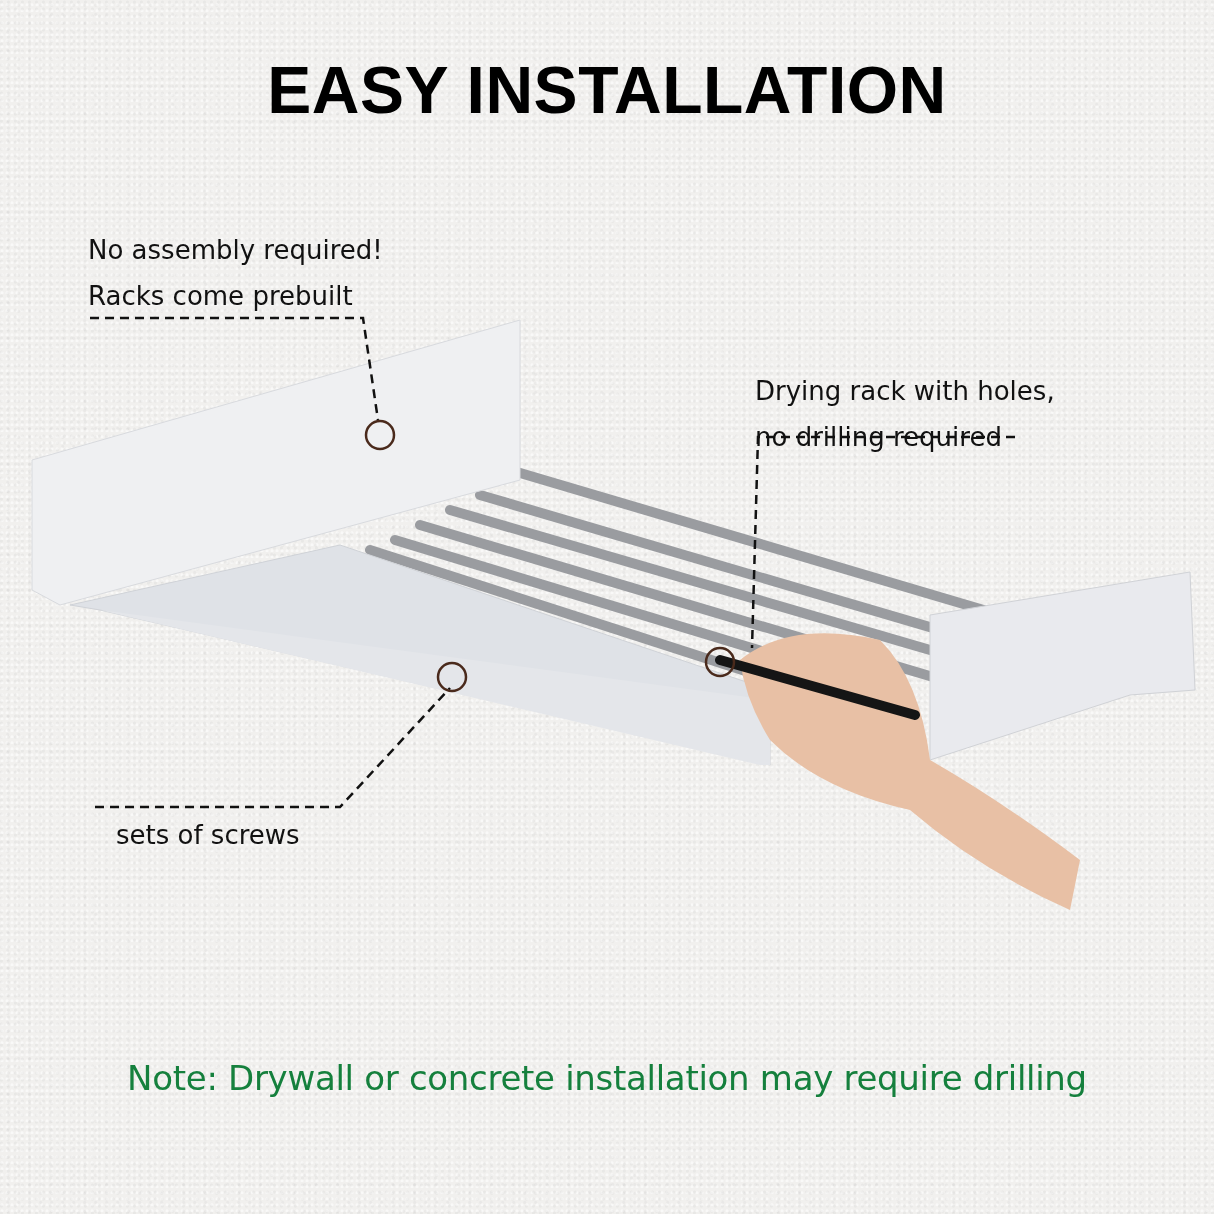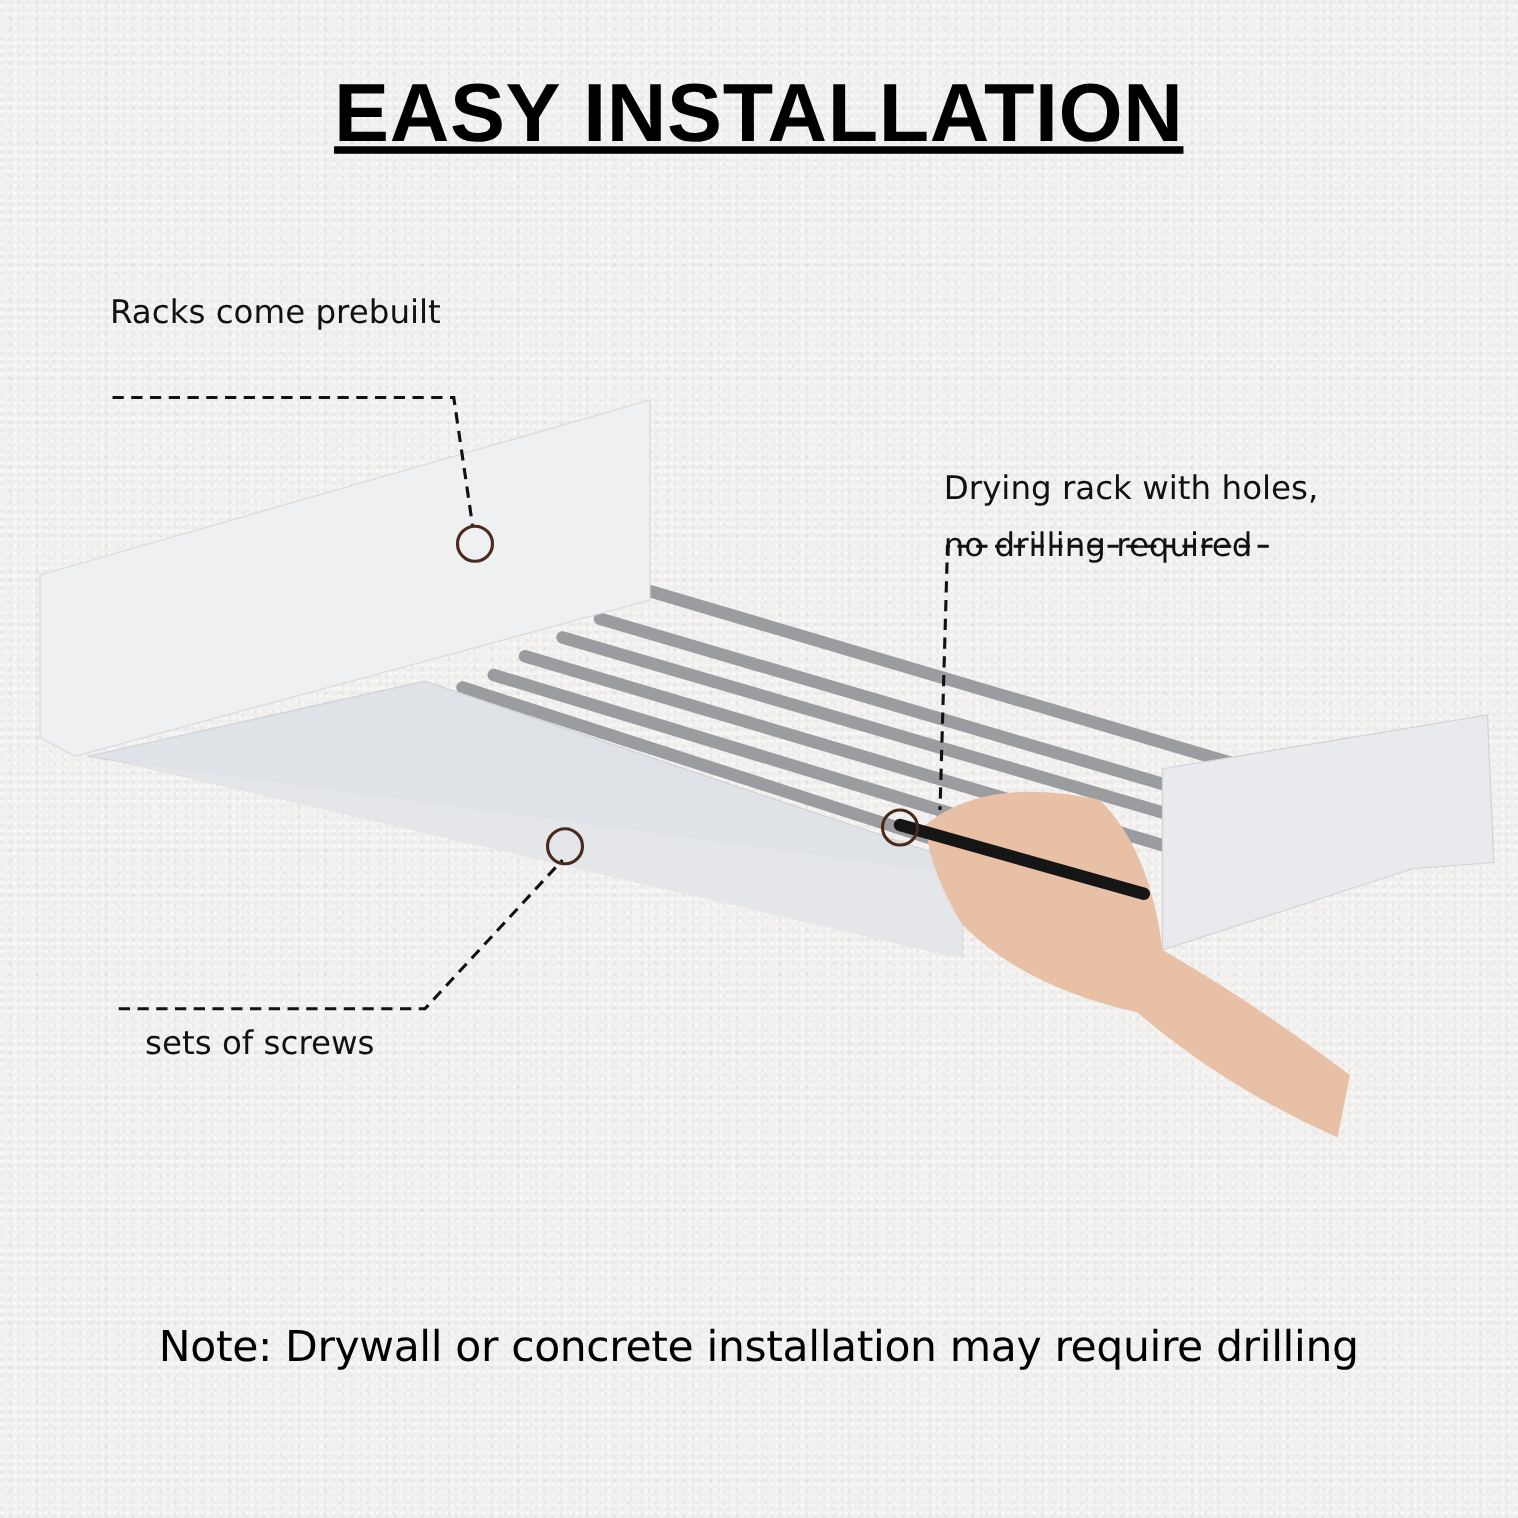--- a/index.html
+++ b/index.html
@@ -10,26 +10,26 @@
       radial-gradient(circle at 20% 30%, rgba(0,0,0,0.035) 0 1px, transparent 2px),
       radial-gradient(circle at 70% 60%, rgba(0,0,0,0.03) 0 1px, transparent 2px),
       radial-gradient(circle at 40% 80%, rgba(255,255,255,0.6) 0 1px, transparent 2px);
     background-size: 7px 7px, 11px 9px, 5px 6px;
     font-family:"DejaVu Sans", sans-serif;
     color:#111;
   }
   .title {
     position:absolute; left:0; top:52px; width:1214px; text-align:center;
     font-family:"Liberation Sans", sans-serif; font-weight:700;
-    font-size:66px; letter-spacing:0.5px; color:#000;text-decoration:underline;
+    font-size:66px; letter-spacing:0.5px; color:#000;
   }
   .callout { position:absolute; font-size:26px; line-height:46px; color:#111; }
   .note {
     position:absolute; left:0; top:1058px; width:1214px; text-align:center;
-    font-family:"DejaVu Sans", sans-serif; font-size:34px; color:#000000;
+    font-family:"DejaVu Sans", sans-serif; font-size:34px; color:#15803d;
     letter-spacing:-0.3px;
   }
   svg.art { position:absolute; left:0; top:0; }
 </style>
 </head>
 <body>
 
 <div class="title">EASY INSTALLATION</div>
 
 <svg class="art" width="1214" height="1214">
@@ -59,20 +59,21 @@
     <polyline points="95,807 340,807 450,688"></polyline>
   </g>
   <g fill="none" stroke="#4a2a1c" stroke-width="2.5">
     <circle cx="380" cy="435" r="14"></circle>
     <circle cx="720" cy="662" r="14"></circle>
     <circle cx="452" cy="677" r="14"></circle>
   </g>
 </svg>
 
 <div class="callout" style="left:88px; top:227px;">
+  <div>No assembly required!</div>
   <div>Racks come prebuilt</div>
 </div>
 
 <div class="callout" style="left:755px; top:368px;">
   <div>Drying rack with holes,</div>
   <div>no drilling required</div>
 </div>
 
 <div class="callout" style="left:116px; top:812px;">
   <div>sets of screws</div>

